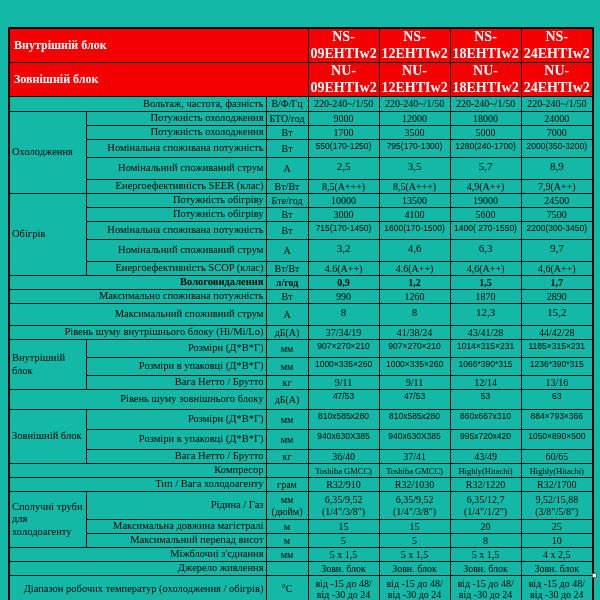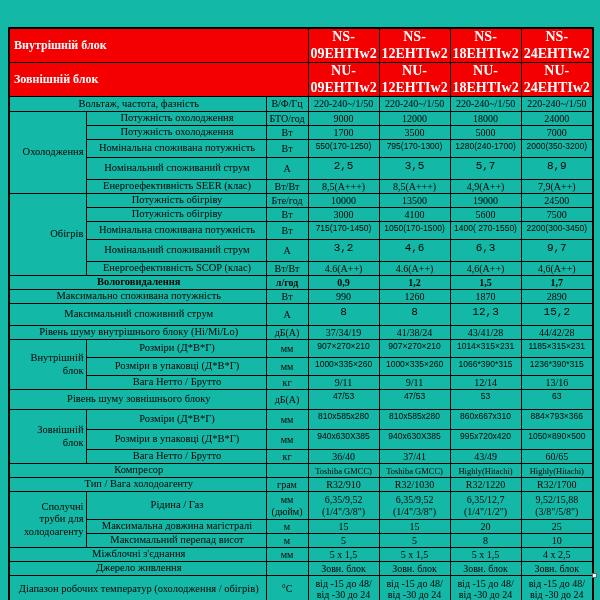--- a/index.html
+++ b/index.html
@@ -21,35 +21,35 @@
     padding: 0 2px;
     color: #000;
     font-family: "Liberation Serif", "DejaVu Serif", serif;
     font-size: 10.5px;
     line-height: 1.18;
     text-align: center;
     vertical-align: middle;
     white-space: pre-line;
     overflow: hidden;
   }
-  .label-cell  { text-align: center; padding-left: 4px; }
-  .group-cell  { text-align: right; padding-left: 8px; }
+  .label-cell  { text-align: right; padding-left: 4px; }
+  .group-cell  { text-align: left; padding-left: 2px; }
   .unit-cell   { font-size: 10px; }
 
   .red-cell {
     background: #f40000;
     color: #ffffff;
     font-weight: bold;
   }
   .head-label { text-align: left; padding-left: 4px; font-size: 12px; }
   .model-cell { font-size: 14px; text-align: center; }
 
   
   .v-serif10  { font-size: 10px; }
-  .v-sanstop  { font-family: Liberation Mono, monospace; font-size: 11px; vertical-align: top; padding-top: 2px; margin-left: 8px; }
+  .v-sanstop  { font-family: Liberation Serif, serif; font-size: 11px; vertical-align: top; padding-top: 2px; margin-left: 8px; }
   .v-smalltop { font-family: "Liberation Sans", "DejaVu Sans", sans-serif; font-size: 8.5px; vertical-align: top; padding-top: 1px; }
   .v-small    { font-size: 8.5px; }
 
   .corner-marker {
     position: absolute; left: 592px; top: 573px;
     width: 5px; height: 5px;
     background: #fff; border: 1px solid #666;
     box-sizing: border-box;
   }
 </style>
@@ -145,21 +145,21 @@
           <td class="cell unit-cell">Вт</td>
           <td class="cell value-cell v-serif10">3000</td>
           <td class="cell value-cell v-serif10">4100</td>
           <td class="cell value-cell v-serif10">5600</td>
           <td class="cell value-cell v-serif10">7500</td>
         </tr>
         <tr style="height: 18px;">
           <td class="cell label-cell">Номінальна споживана потужність</td>
           <td class="cell unit-cell">Вт</td>
           <td class="cell value-cell v-smalltop">715(170-1450)</td>
-          <td class="cell value-cell v-smalltop">1050(170-1500)</td>
+          <td class="cell value-cell v-smalltop">1600(170-1500)</td>
           <td class="cell value-cell v-smalltop">1400( 270-1550)</td>
           <td class="cell value-cell v-smalltop">2200(300-3450)</td>
         </tr>
         <tr style="height: 22px;">
           <td class="cell label-cell">Номінальний споживаний струм</td>
           <td class="cell unit-cell">А</td>
           <td class="cell value-cell v-sanstop">3,2</td>
           <td class="cell value-cell v-sanstop">4,6</td>
           <td class="cell value-cell v-sanstop">6,3</td>
           <td class="cell value-cell v-sanstop">9,7</td>

